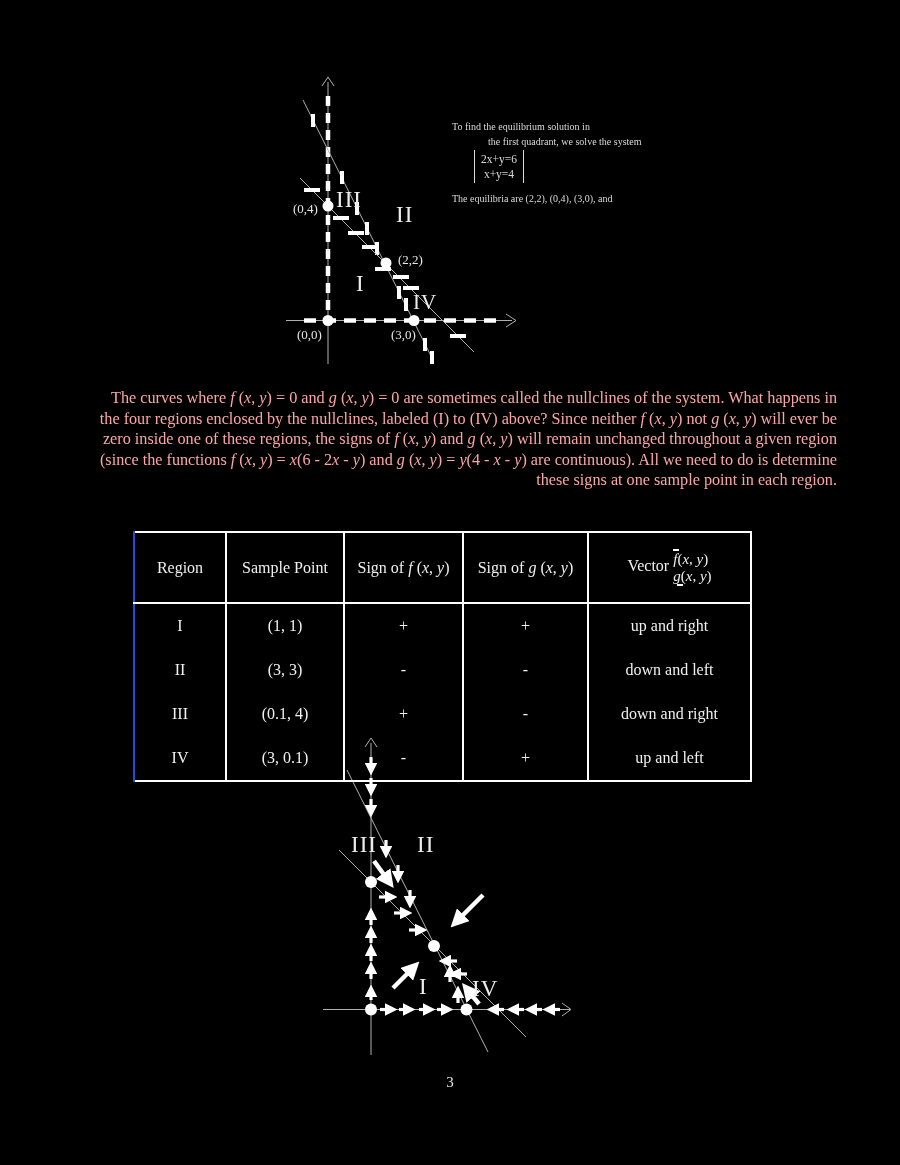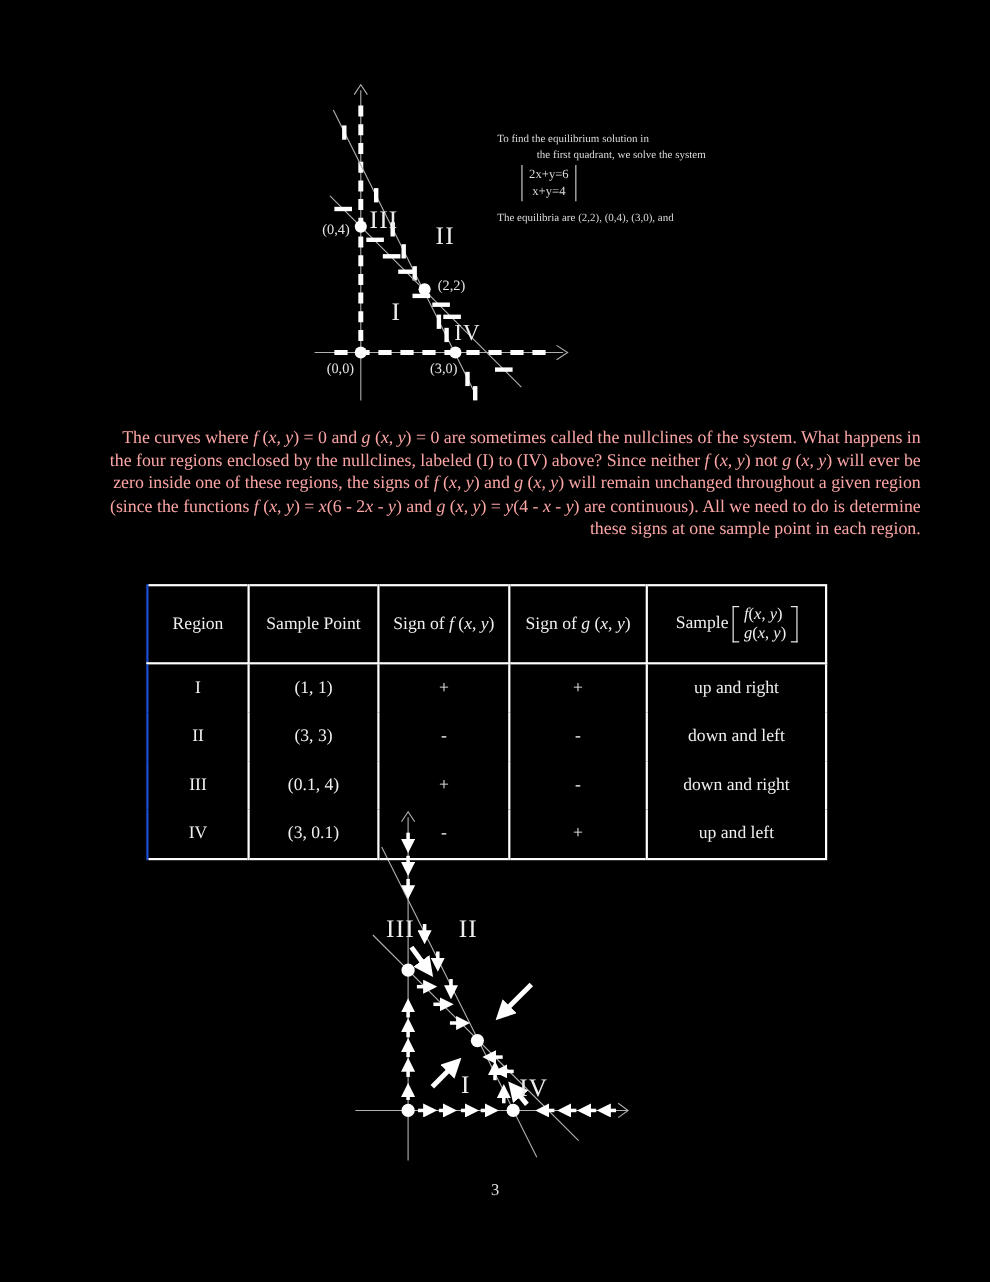--- a/index.html
+++ b/index.html
@@ -15,21 +15,21 @@
   #body-text{position:absolute;left:75px;top:388px;width:762px;font-size:16.2px;line-height:20.5px;color:#fca5a5;text-align:right;}
   #body-text p{margin:0;}
   .indent{text-indent:27px;}
   #after-table-text{position:absolute;left:75px;top:679px;width:766px;font-size:16.2px;line-height:20.5px;color:#f0f0f0;}
   #sign-table{position:absolute;left:133px;top:531px;border-collapse:collapse;color:#f0f0f0;
               font-size:16px;border:2px solid #fff;table-layout:fixed;}
   #sign-table th,#sign-table td{border-left:2px solid #1d4ed8;border-right:2px solid #fff;
               font-weight:normal;text-align:center;padding:12px;}
   #sign-table thead th{height:45px;border-bottom:2px solid #fff;}
   #sign-table tbody td{height:20px;line-height:20px;}
-  .vecwrap{display:inline-flex;align-items:center;vertical-align:middle;}
+  .vecwrap{display:inline-flex;align-items:center;vertical-align:middle;flex-direction:column;}
   .vbr{width:5px;align-self:stretch;border:1.6px solid #fff;}
   .vbr.l{border-right:none;margin-right:4px;}
   .vbr.r{border-left:none;margin-left:4px;}
   .vstack{display:inline-flex;flex-direction:column;font-size:15px;line-height:16.5px;text-align:left;}
   #page-num{position:absolute;left:0;top:1074px;width:900px;text-align:center;font-size:15px;color:#e6e6e6;}
 </style>
 </head>
 <body>
 
 <div id="stage">
@@ -179,21 +179,21 @@
         <col style="width:125px">
         <col style="width:163px">
     </colgroup>
     <thead>
       <tr>
         <th>Region</th>
         <th>Sample Point</th>
         <th><span>Sign of </span><i>f</i><span> (</span><i>x</i><span>, </span><i>y</i><span>)</span></th>
         <th><span>Sign of </span><i>g</i><span> (</span><i>x</i><span>, </span><i>y</i><span>)</span></th>
         <th>
-          <span>Sample</span>
+          <span>Vector</span>
           <span class="vecwrap">
             <span class="vbr l"></span>
             <span class="vstack">
               <span><i>f</i><span>(</span><i>x</i><span>, </span><i>y</i><span>)</span></span>
               <span><i>g</i><span>(</span><i>x</i><span>, </span><i>y</i><span>)</span></span>
             </span>
             <span class="vbr r"></span>
           </span>
         </th>
       </tr>

